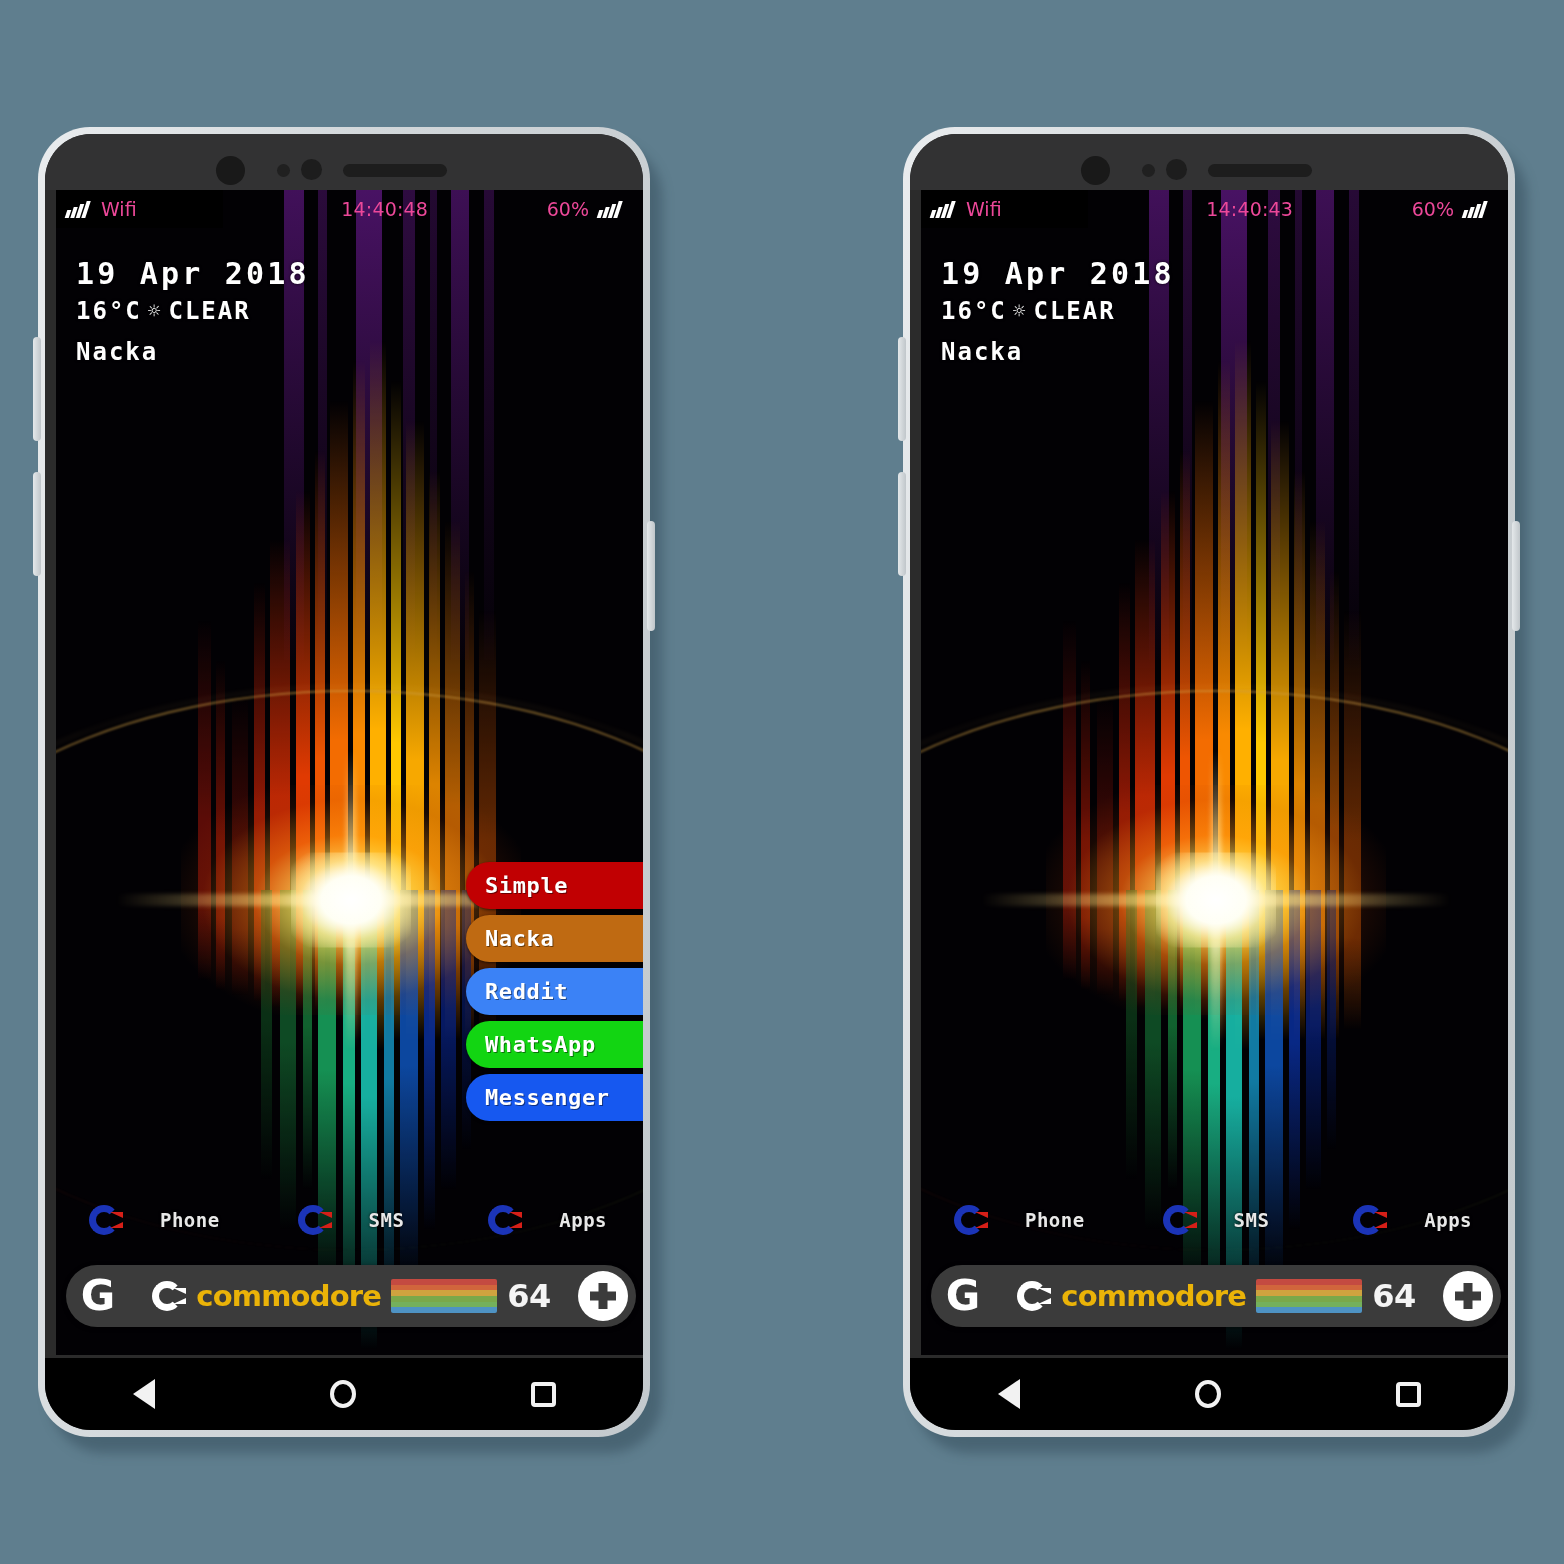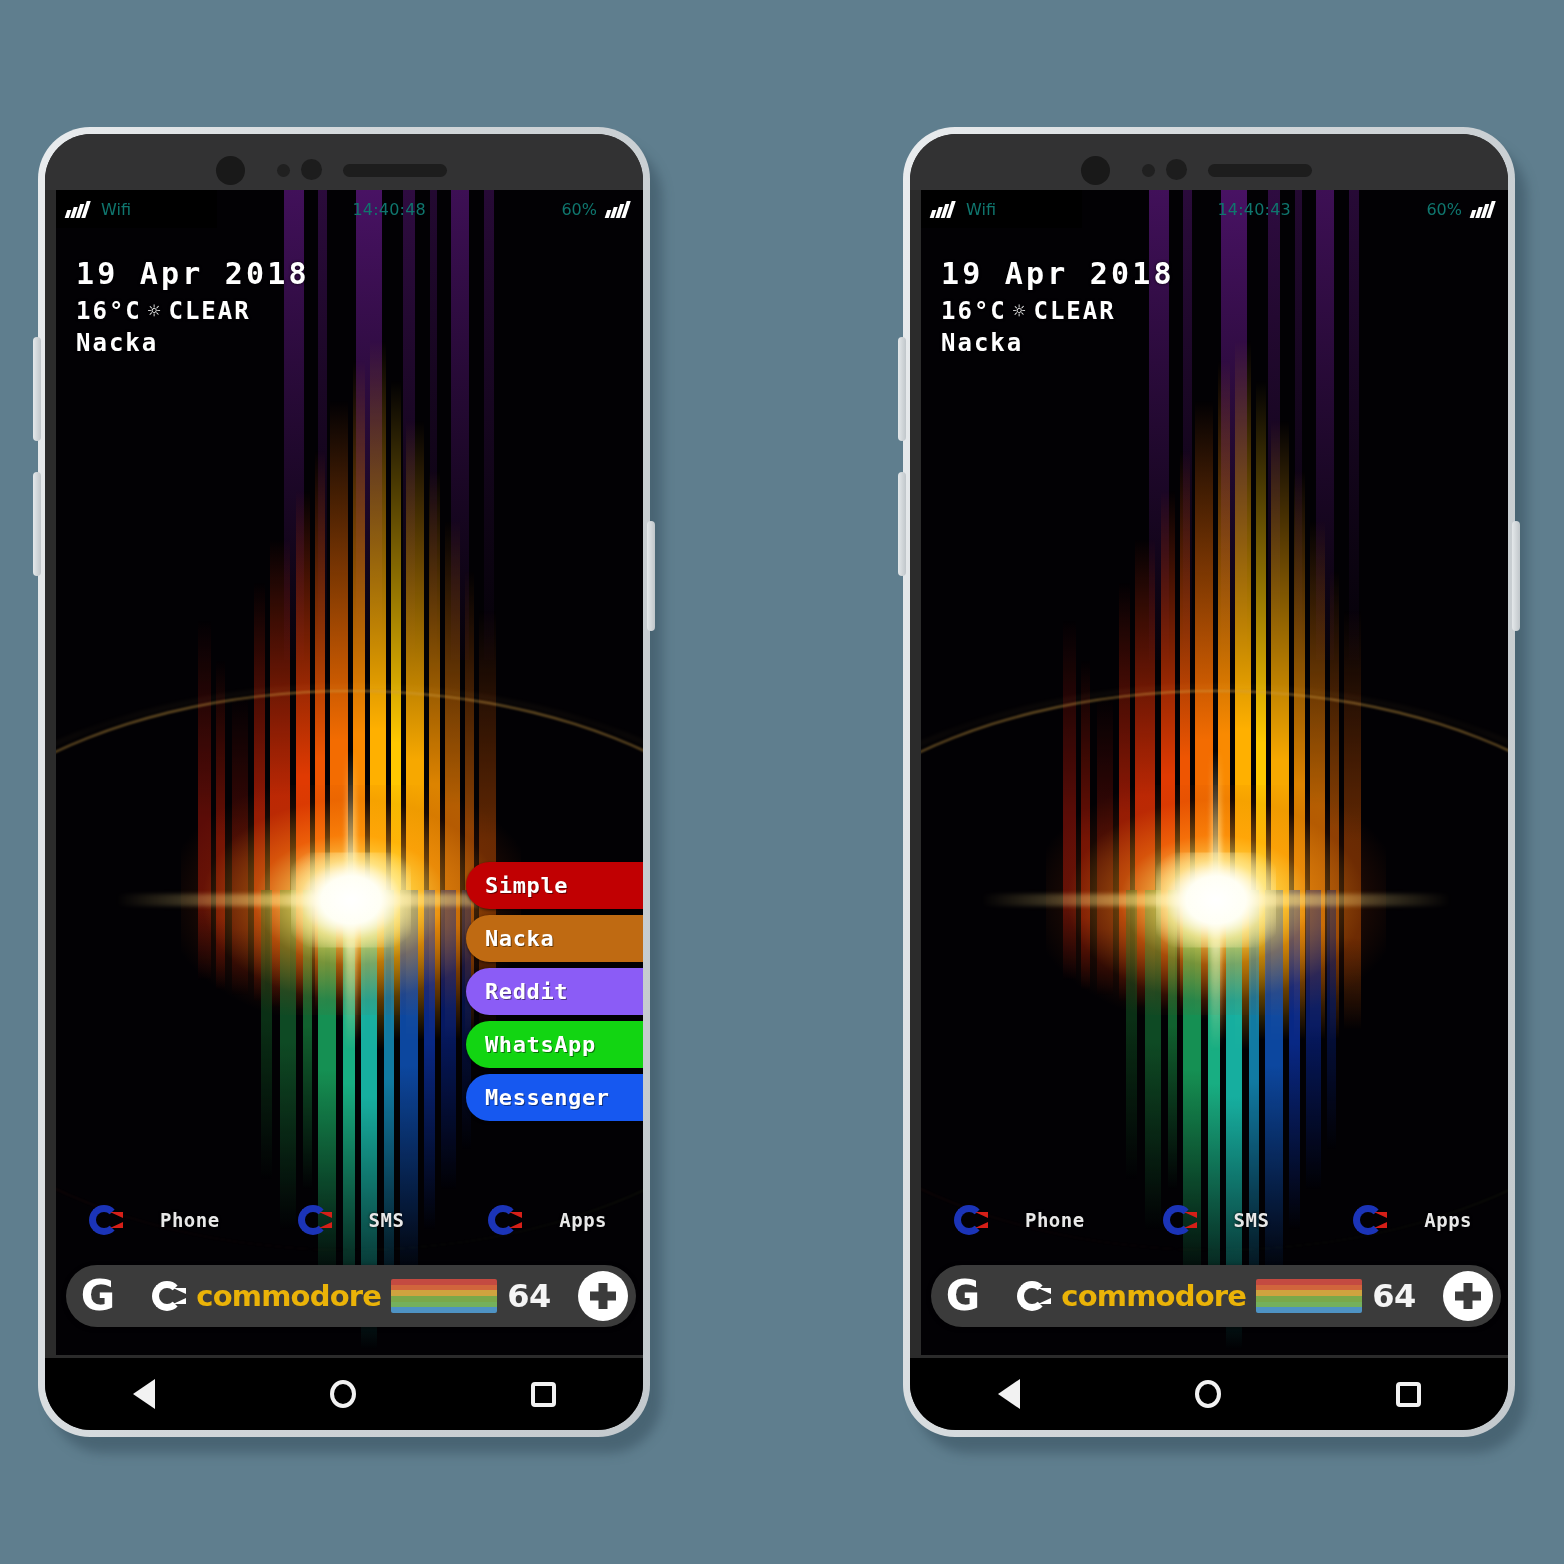--- a/index.html
+++ b/index.html
@@ -181,27 +181,27 @@
     width: 990px; height: 580px;
     border-radius: 50%;
     border-top: 1px solid rgba(255,210,120,0.22);
     border-left: 0; border-right: 0; border-bottom: 0;
     filter: blur(2.4px);
   }
 
   
   .statusbar {
     position: absolute;
-    top: 0; left: 0; right: 0;
+    top: 0; left: 0; right: 8px;
     height: 38px;
     display: flex;
     align-items: center;
-    color: #0f766e;
+    color: #ec4899;
     font-family: "DejaVu Sans", sans-serif;
-    font-size: 16px;
+    font-size: 19px;
     z-index: 6;
   }
   .sb-left  { display: flex; align-items: center; gap: 9px; padding-left: 10px;
               background: rgba(0,0,0,0.88); height: 38px; padding-right: 86px; }
   .sb-mid   { flex: 1; text-align: center; letter-spacing: 0.2px; }
   .sb-right { display: flex; align-items: center; gap: 9px; padding-right: 14px; }
 
   .sigbars { display: inline-block; width: 26px; height: 17px; position: relative; }
   .sigbars s {
     position: absolute; bottom: 0; width: 4px; background: #fff;
@@ -219,21 +219,21 @@
   .w-date {
     font-size: 30px;
     letter-spacing: 3.2px;
     font-weight: bold;
     margin-bottom: 6px;
   }
   .w-weather {
     font-size: 24px;
     letter-spacing: 2.0px;
     font-weight: bold;
-    margin-bottom: 4px;
+    margin-bottom: 13px;
     display: flex; align-items: center; gap: 6px;
   }
   .w-city {
     font-size: 24px;
     letter-spacing: 2.0px;
     font-weight: bold;
   }
   .sun-ico { font-size: 21px; }
 
   
@@ -499,21 +499,21 @@
             </div>
             <div class="w-city">Nacka</div>
           </div>
           <div class="pills">
             <div class="pill" style="background: rgb(193, 0, 2);">
               <span>Simple</span>
             </div>
             <div class="pill" style="background: rgb(191, 106, 18);">
               <span>Nacka</span>
             </div>
-            <div class="pill" style="background: #8b5cf6;">
+            <div class="pill" style="background: #3b82f6;">
               <span>Reddit</span>
             </div>
             <div class="pill" style="background: rgb(18, 213, 18);">
               <span>WhatsApp</span>
             </div>
             <div class="pill" style="background: rgb(22, 88, 240);">
               <span>Messenger</span>
             </div>
           </div>
           <div class="dock">

